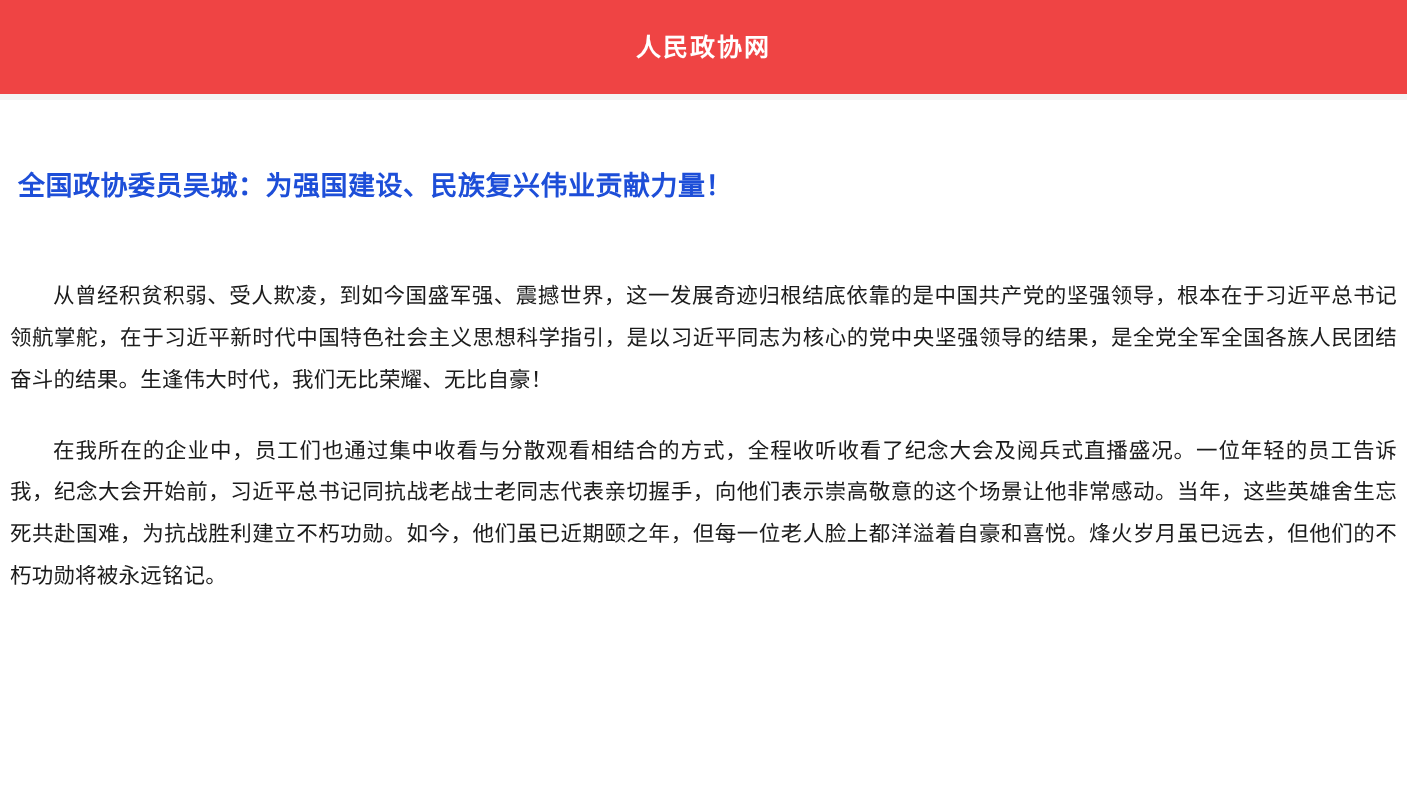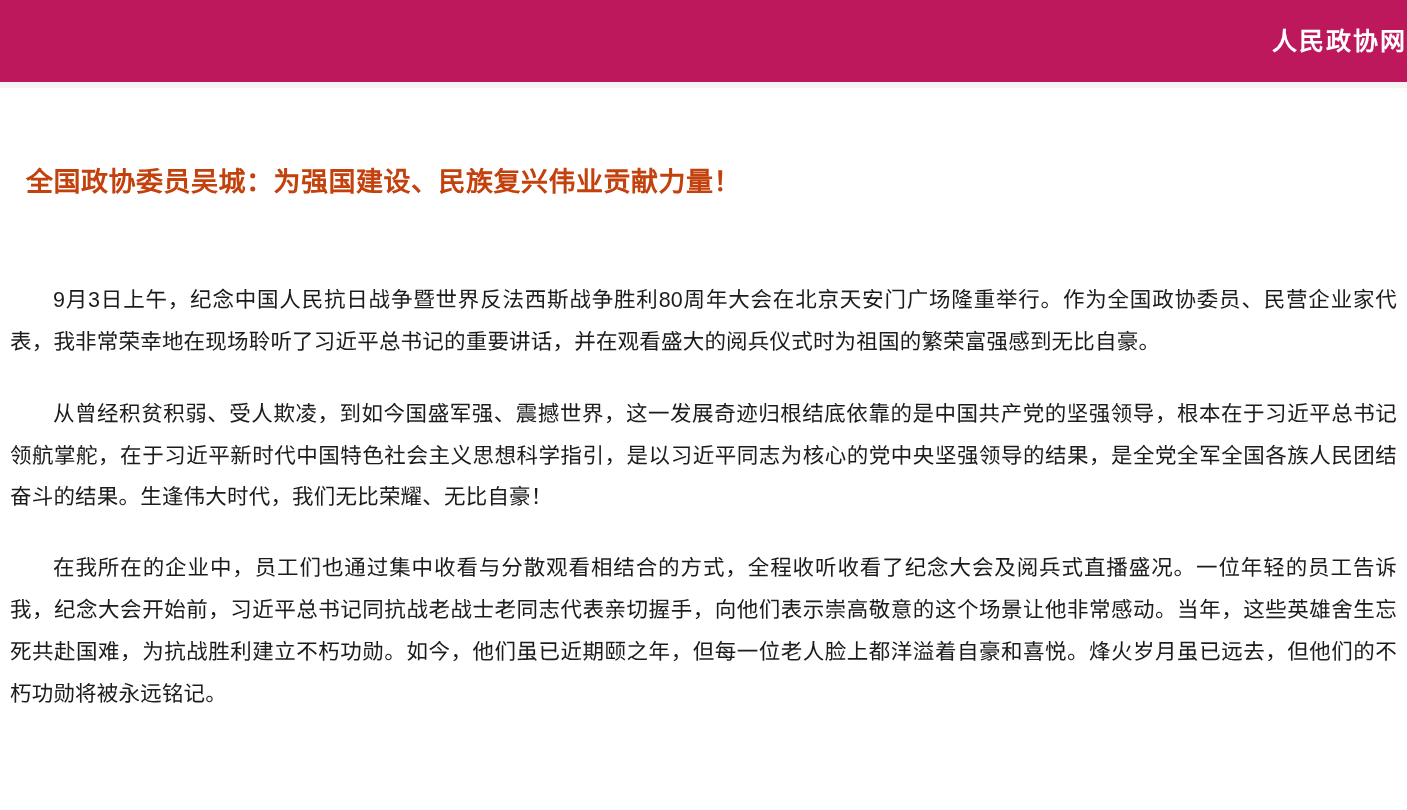--- a/index.html
+++ b/index.html
@@ -15,48 +15,48 @@
     overflow: hidden;
   }
   .page {
     position: relative;
     width: 1407px;
     height: 810px;
     background: #ffffff;
     box-sizing: border-box;
   }
   .site-header {
-    height: 82px;
-    background: #be185d;
+    height: 94px;
+    background: #ef4444;
     display: flex;
     align-items: center;
-    justify-content: flex-end;
+    justify-content: center;
   }
   .site-title {
     color: #ffffff;
     font-size: 25px;
     font-weight: 700;
     letter-spacing: 2px;
     line-height: 1;
   }
   .header-underline {
     height: 6px;
     background: #f4f4f4;
     width: 100%;
   }
   .article {
     padding: 0 10px;
     box-sizing: border-box;
   }
   .article-title {
-    margin: 16px;
+    margin: 8px;
     padding-top: 60px;
     font-size: 27px;
     font-weight: 700;
-    color: #c2410c;
+    color: #1d4ed8;
     line-height: 1.4;
     letter-spacing: 0.5px;
   }
   .article-body {
     padding-top: 62px;
   }
   .para {
     margin: 0 0 30px 0;
     font-size: 21.5px;
     line-height: 1.95;
@@ -77,19 +77,18 @@
 
   <div class="site-header">
     <span class="site-title">人民政协网</span>
   </div>
   <div class="header-underline"></div>
 
   <div class="article">
     <h1 class="article-title">全国政协委员吴城：为强国建设、民族复兴伟业贡献力量！</h1>
 
     <div class="article-body">
-      <p class="para">9月3日上午，纪念中国人民抗日战争暨世界反法西斯战争胜利80周年大会在北京天安门广场隆重举行。作为全国政协委员、民营企业家代表，我非常荣幸地在现场聆听了习近平总书记的重要讲话，并在观看盛大的阅兵仪式时为祖国的繁荣富强感到无比自豪。</p>
       <p class="para">从曾经积贫积弱、受人欺凌，到如今国盛军强、震撼世界，这一发展奇迹归根结底依靠的是中国共产党的坚强领导，根本在于习近平总书记领航掌舵，在于习近平新时代中国特色社会主义思想科学指引，是以习近平同志为核心的党中央坚强领导的结果，是全党全军全国各族人民团结奋斗的结果。生逢伟大时代，我们无比荣耀、无比自豪！</p>
       <p class="para">在我所在的企业中，员工们也通过集中收看与分散观看相结合的方式，全程收听收看了纪念大会及阅兵式直播盛况。一位年轻的员工告诉我，纪念大会开始前，习近平总书记同抗战老战士老同志代表亲切握手，向他们表示崇高敬意的这个场景让他非常感动。当年，这些英雄舍生忘死共赴国难，为抗战胜利建立不朽功勋。如今，他们虽已近期颐之年，但每一位老人脸上都洋溢着自豪和喜悦。烽火岁月虽已远去，但他们的不朽功勋将被永远铭记。</p>
     </div>
   </div>
 
 </div>
 
 </body></html>

